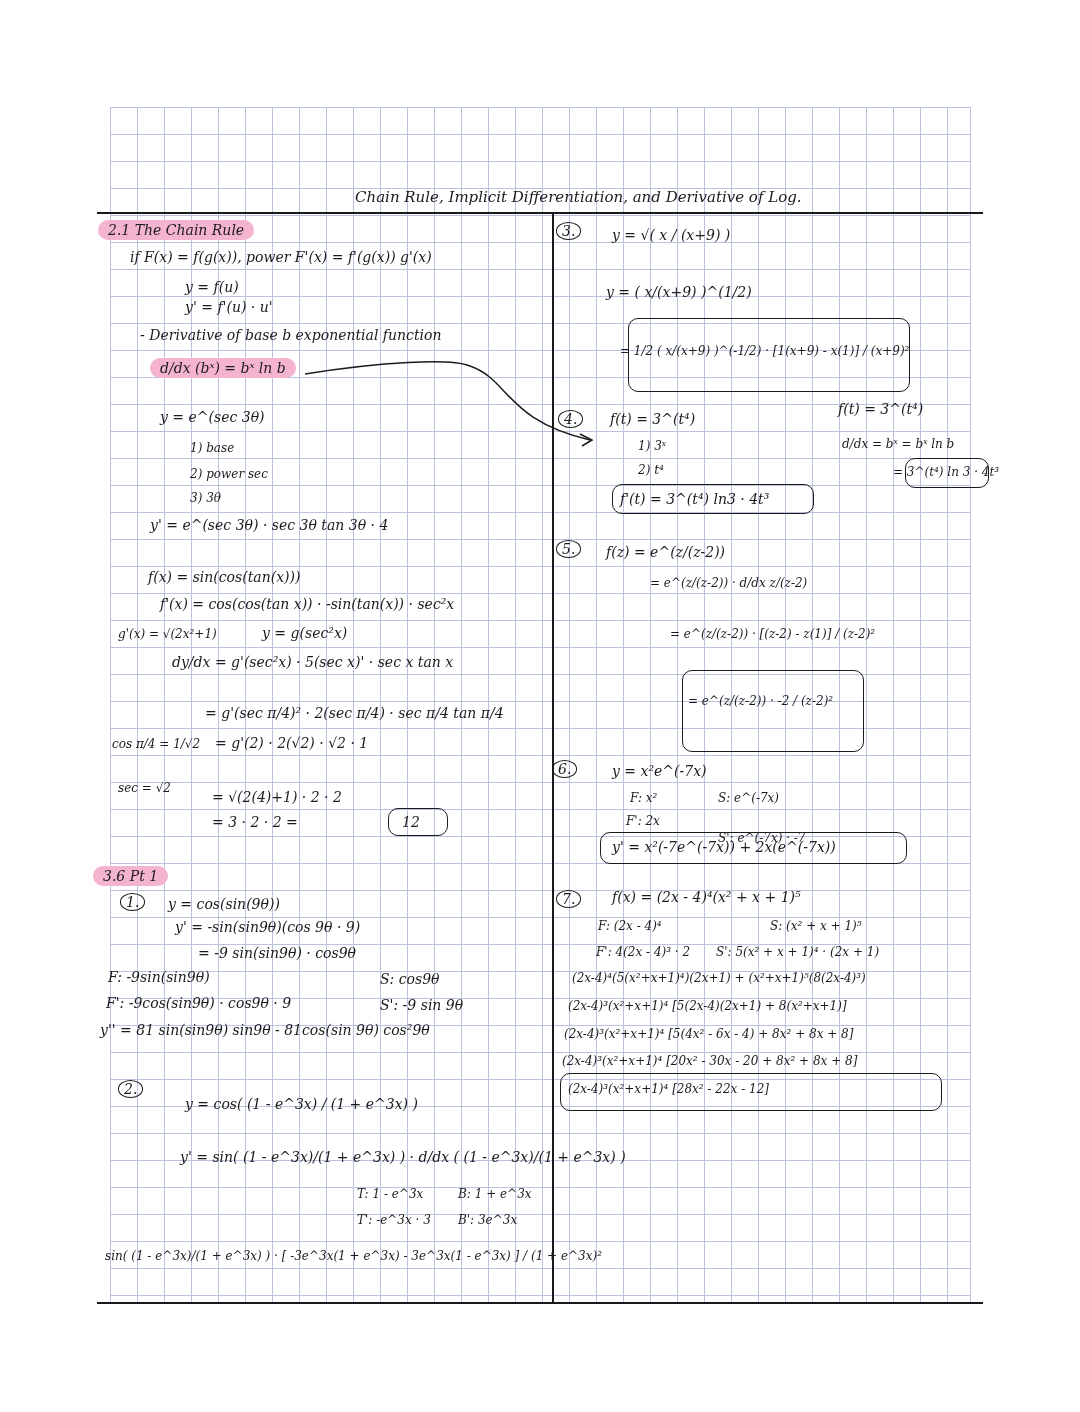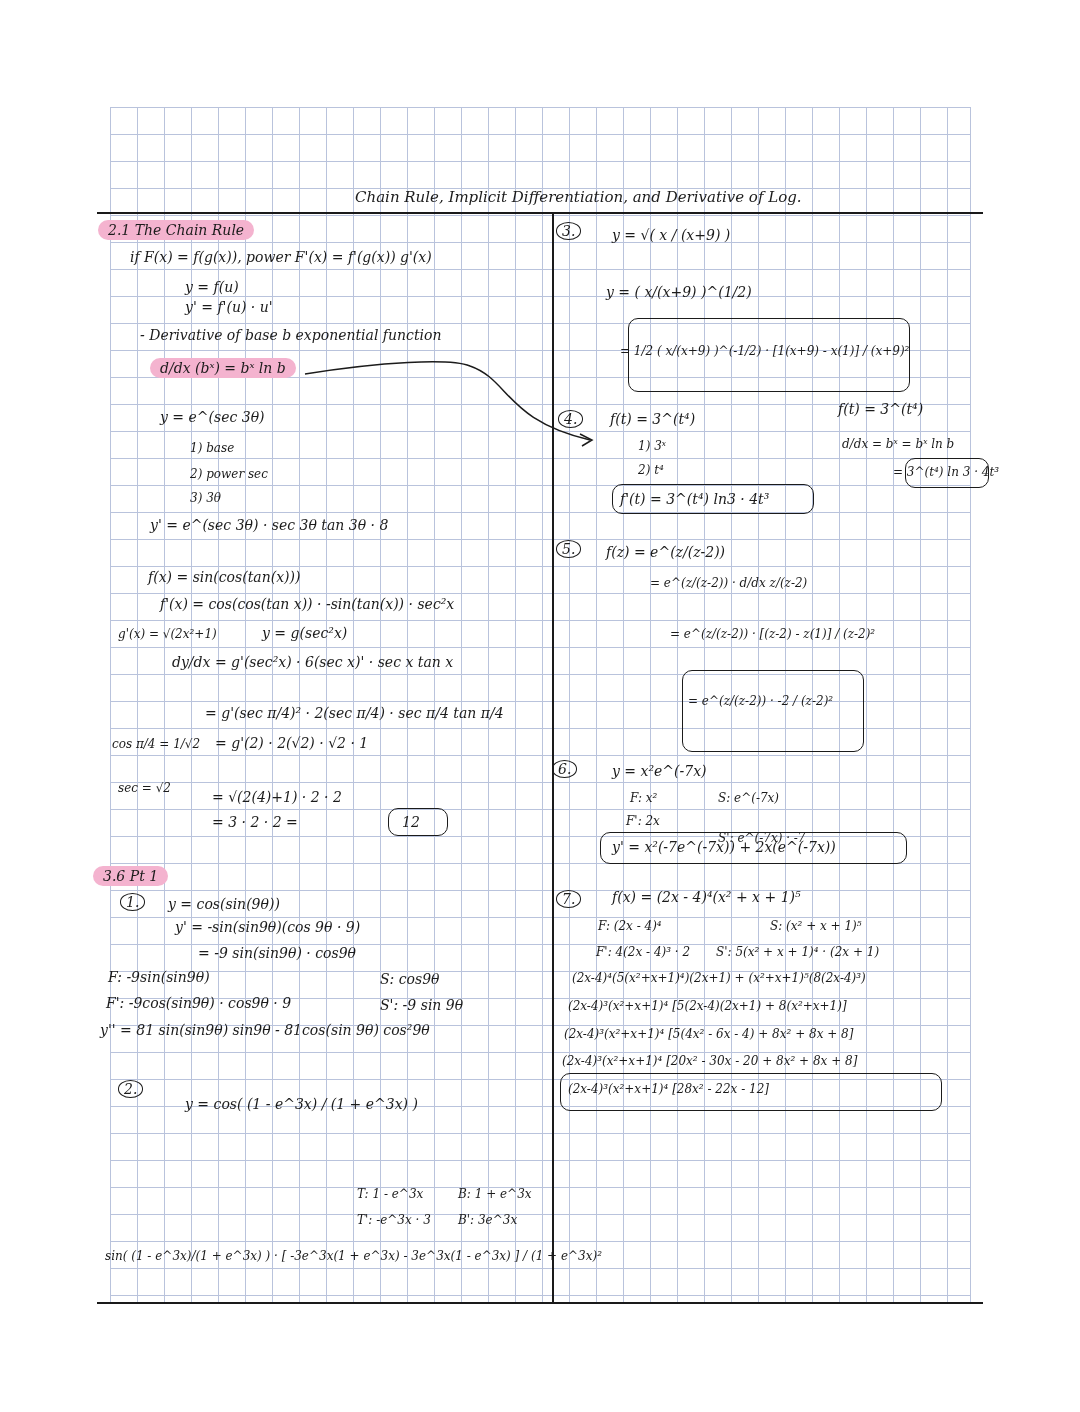--- a/index.html
+++ b/index.html
@@ -37,27 +37,27 @@
   <div class="hw hl sm" style="left:98px;top:220px">2.1 The Chain Rule</div>
   <div class="hw sm" style="left:130px;top:250px">if F(x) = f(g(x)), power F'(x) = f'(g(x)) g'(x)</div>
   <div class="hw sm" style="left:185px;top:280px">y = f(u)</div>
   <div class="hw sm" style="left:185px;top:300px">y' = f'(u) · u'</div>
   <div class="hw sm" style="left:140px;top:328px">- Derivative of base b exponential function</div>
   <div class="hw hl sm" style="left:150px;top:358px">d/dx (bˣ) = bˣ ln b</div>
   <div class="hw sm" style="left:160px;top:410px">y = e^(sec 3θ)</div>
   <div class="hw xs" style="left:190px;top:442px">1) base</div>
   <div class="hw xs" style="left:190px;top:468px">2) power sec</div>
   <div class="hw xs" style="left:190px;top:492px">3) 3θ</div>
-  <div class="hw sm" style="left:150px;top:518px">y' = e^(sec 3θ) · sec 3θ tan 3θ · 8</div>
+  <div class="hw sm" style="left:150px;top:518px">y' = e^(sec 3θ) · sec 3θ tan 3θ · 4</div>
 
   <div class="hw sm" style="left:148px;top:570px">f(x) = sin(cos(tan(x)))</div>
   <div class="hw sm" style="left:160px;top:597px">f'(x) = cos(cos(tan x)) · -sin(tan(x)) · sec²x</div>
   <div class="hw xs" style="left:118px;top:628px">g'(x) = √(2x²+1)</div>
   <div class="hw sm" style="left:262px;top:626px">y = g(sec²x)</div>
-  <div class="hw sm" style="left:172px;top:655px">dy/dx = g'(sec²x) · 6(sec x)' · sec x tan x</div>
+  <div class="hw sm" style="left:172px;top:655px">dy/dx = g'(sec²x) · 5(sec x)' · sec x tan x</div>
   <div class="hw sm" style="left:205px;top:706px">= g'(sec π/4)² · 2(sec π/4) · sec π/4 tan π/4</div>
   <div class="hw xs" style="left:112px;top:738px">cos π/4 = 1/√2</div>
   <div class="hw sm" style="left:215px;top:736px">= g'(2) · 2(√2) · √2 · 1</div>
   <div class="hw xs" style="left:118px;top:782px">sec = √2</div>
   <div class="hw sm" style="left:212px;top:790px">= √(2(4)+1) · 2 · 2</div>
   <div class="hw sm" style="left:212px;top:815px">= 3 · 2 · 2 =</div>
   <div class="box" style="left:388px;top:808px;width:58px;height:26px"></div>
   <div class="hw sm" style="left:402px;top:815px">12</div>
 
   <div class="hw hl sm" style="left:93px;top:866px">3.6 Pt 1</div>
@@ -66,20 +66,21 @@
   <div class="hw sm" style="left:175px;top:920px">y' = -sin(sin9θ)(cos 9θ · 9)</div>
   <div class="hw sm" style="left:198px;top:946px">= -9 sin(sin9θ) · cos9θ</div>
   <div class="hw sm" style="left:108px;top:970px">F: -9sin(sin9θ)</div>
   <div class="hw sm" style="left:380px;top:972px">S: cos9θ</div>
   <div class="hw sm" style="left:106px;top:996px">F': -9cos(sin9θ) · cos9θ · 9</div>
   <div class="hw sm" style="left:380px;top:998px">S': -9 sin 9θ</div>
   <div class="hw sm" style="left:100px;top:1023px">y'' = 81 sin(sin9θ) sin9θ - 81cos(sin 9θ) cos²9θ</div>
 
   <div class="hw" style="left:118px;top:1080px"><span class="circ">2.</span></div>
   <div class="hw sm" style="left:185px;top:1097px">y = cos( (1 - e^3x) / (1 + e^3x) )</div>
+  <div class="hw sm" style="left:180px;top:1150px">y' = sin( (1 - e^3x)/(1 + e^3x) ) · d/dx ( (1 - e^3x)/(1 + e^3x) )</div>
   <div class="hw xs" style="left:357px;top:1188px">T: 1 - e^3x</div>
   <div class="hw xs" style="left:458px;top:1188px">B: 1 + e^3x</div>
   <div class="hw xs" style="left:357px;top:1214px">T': -e^3x · 3</div>
   <div class="hw xs" style="left:458px;top:1214px">B': 3e^3x</div>
   <div class="hw xs" style="left:105px;top:1250px">sin( (1 - e^3x)/(1 + e^3x) ) · [ -3e^3x(1 + e^3x) - 3e^3x(1 - e^3x) ] / (1 + e^3x)²</div>
 
   <div class="hw" style="left:556px;top:222px"><span class="circ">3.</span></div>
   <div class="hw sm" style="left:612px;top:228px">y = √( x / (x+9) )</div>
   <div class="hw sm" style="left:606px;top:285px">y = ( x/(x+9) )^(1/2)</div>
   <div class="box" style="left:628px;top:318px;width:280px;height:72px"></div>

